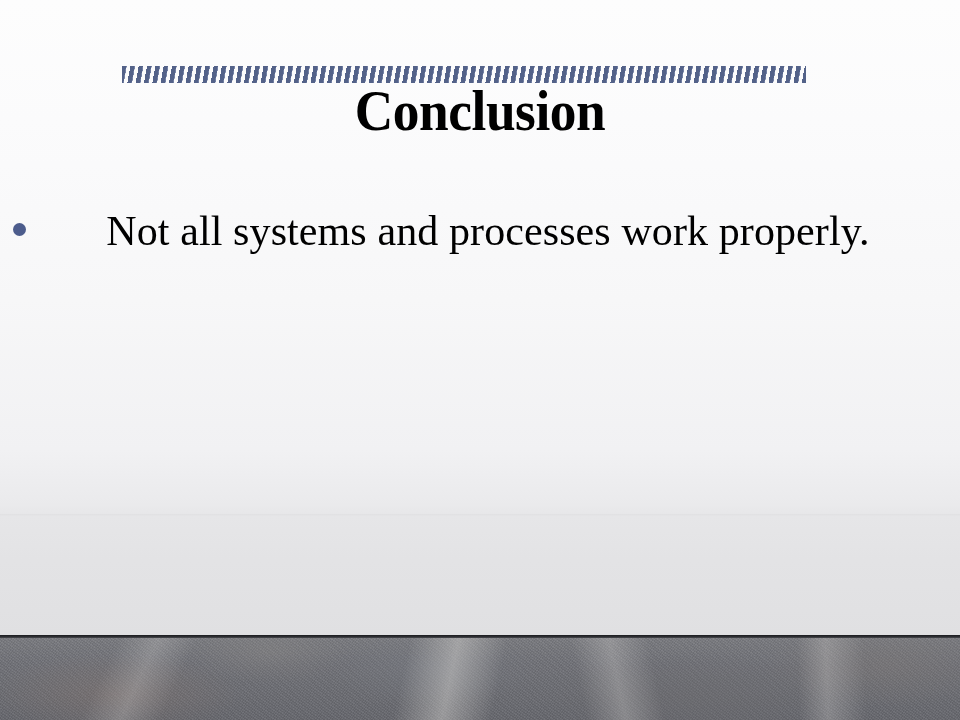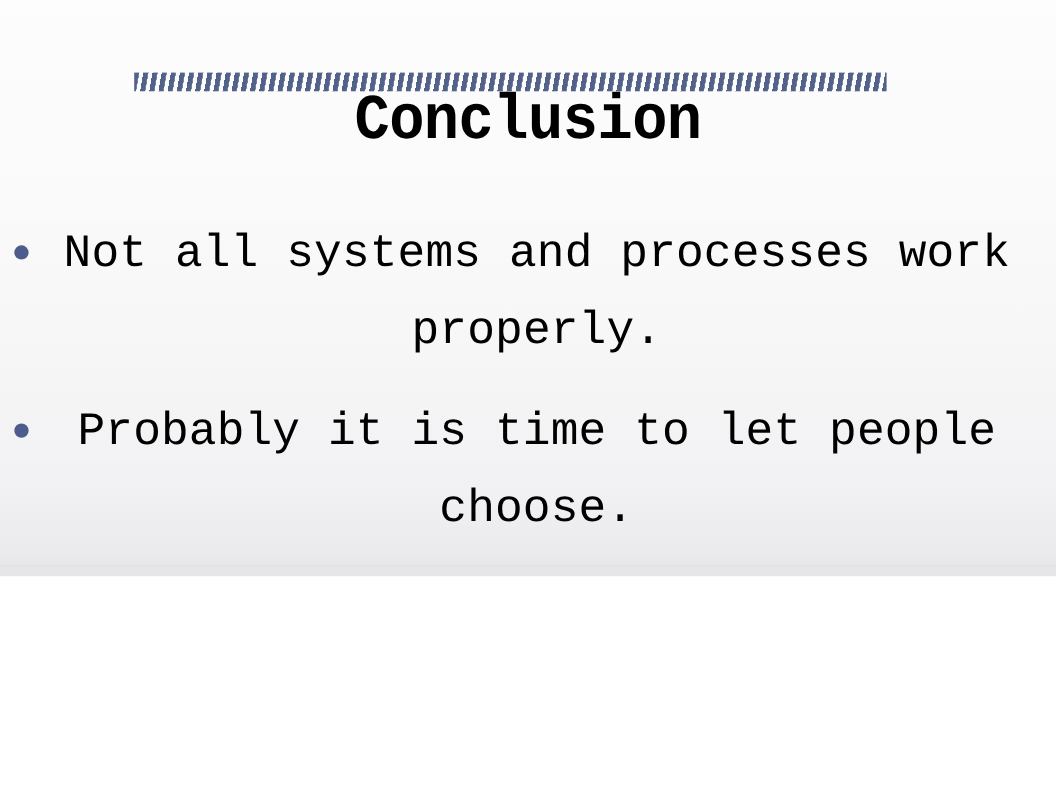--- a/index.html
+++ b/index.html
@@ -8,33 +8,32 @@
     padding: 0;
     background: #ffffff;
   }
   body {
     font-family: "Liberation Serif", "DejaVu Serif", serif;
   }
 
   .slide {
     position: relative;
     width: 960px;
-    height: 524px;
+    height: 720px;
     overflow: hidden;
     background:
       linear-gradient(180deg,
         #fdfdfd 0px,
         #fbfbfc 120px,
         #f7f7f8 300px,
         #f1f1f3 450px,
         #eaeaec 505px,
         #e6e6e8 516px,
         #e3e3e5 560px,
         #e0e0e2 635px);
-    font-family: Liberation Mono, monospace;
   }
 
   
   .bg-seam {
     position: absolute;
     left: 0;
     top: 514px;
     width: 960px;
     height: 2px;
     background: linear-gradient(180deg, rgba(0,0,0,0.030), rgba(0,0,0,0.0));
@@ -155,23 +154,19 @@
 
   <div class="title">Conclusion</div>
 
   <div class="body">
 
     <div class="bullet-item">
       <span class="bullet-dot"></span>
       <span class="bullet-text">Not all systems and processes work properly.</span>
     </div>
 
-    <div class="bullet-item">
-      <span class="bullet-dot"></span>
-      <span class="bullet-text">Probably it is time to let people choose.</span>
-    </div>
 
   </div>
 
   <div class="stone-band"></div>
   <div class="stone-band-edge"></div>
 
 </div>
 
 </body></html>

